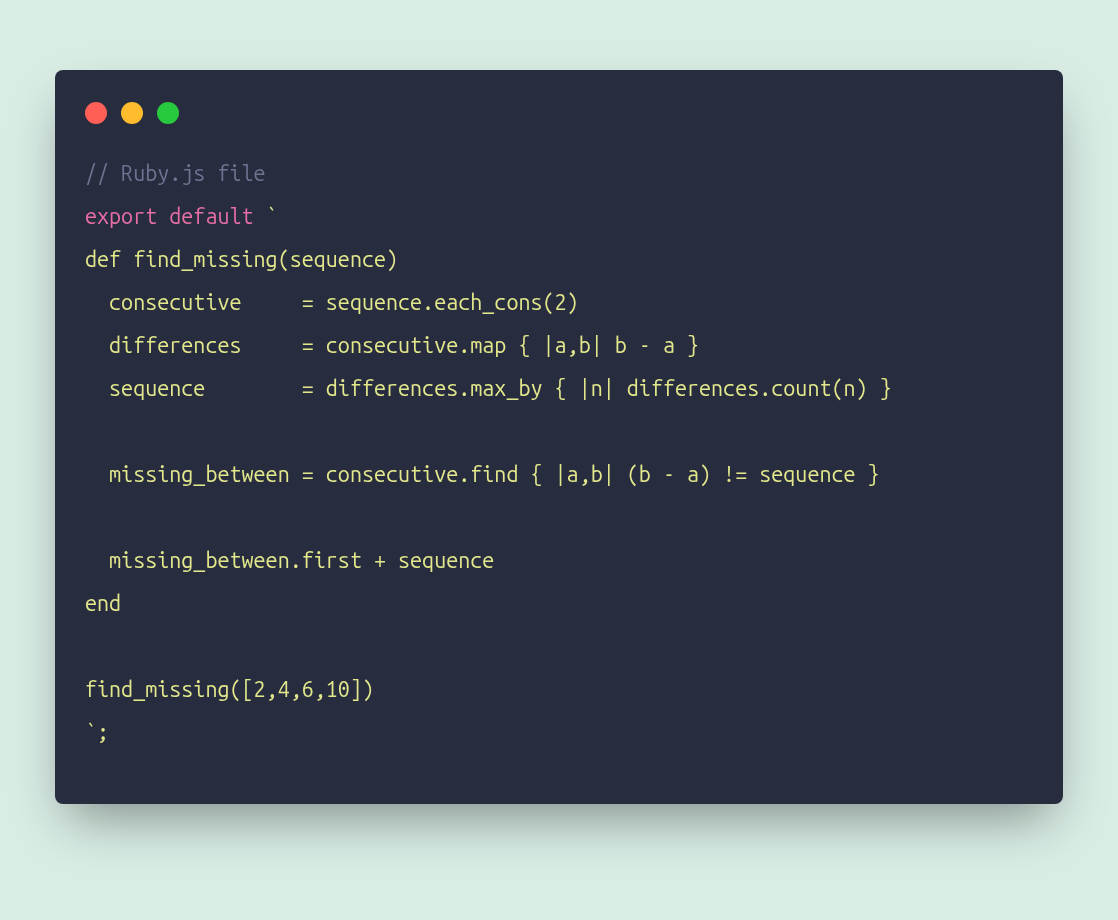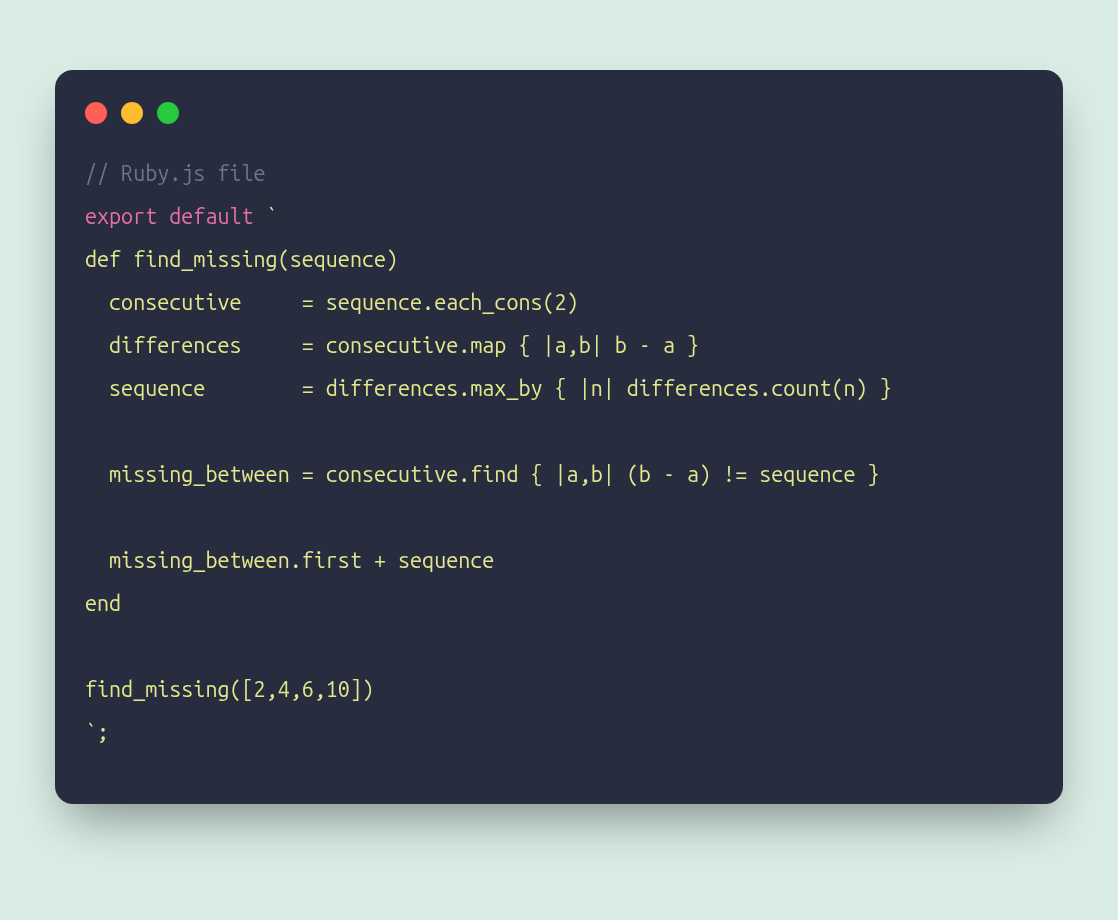--- a/index.html
+++ b/index.html
@@ -17,21 +17,21 @@
     }
     
     .page-wrapper {
       background: #d9ede5;
       padding: 70px 55px 50px 55px;
       min-height: 917px;
     }
     
     .code-window {
       background: #282c3f;
-      border-radius: 18px;
+      border-radius: 8px;
       box-shadow: 0 25px 50px -12px rgba(0, 0, 0, 0.4);
       padding: 0 16px 50px 0;
       width: 100%;
       overflow: hidden;
     }
     
     .window-controls {
       display: flex;
       gap: 14px;
       padding: 32px 30px 18px 30px;

